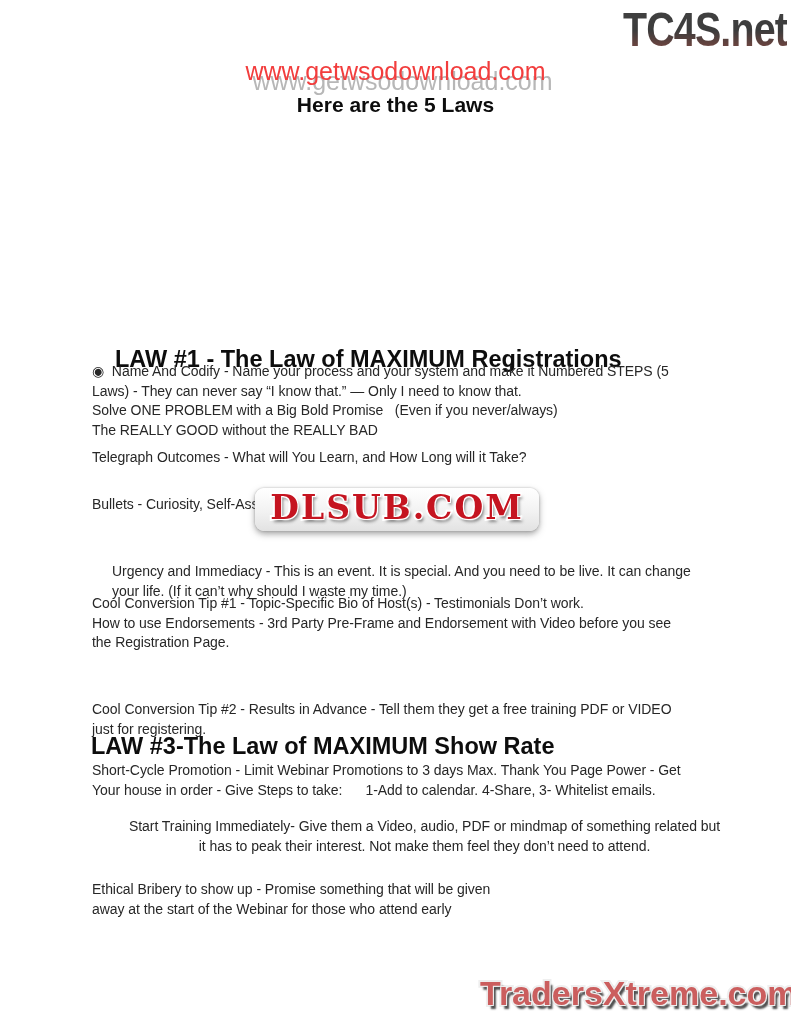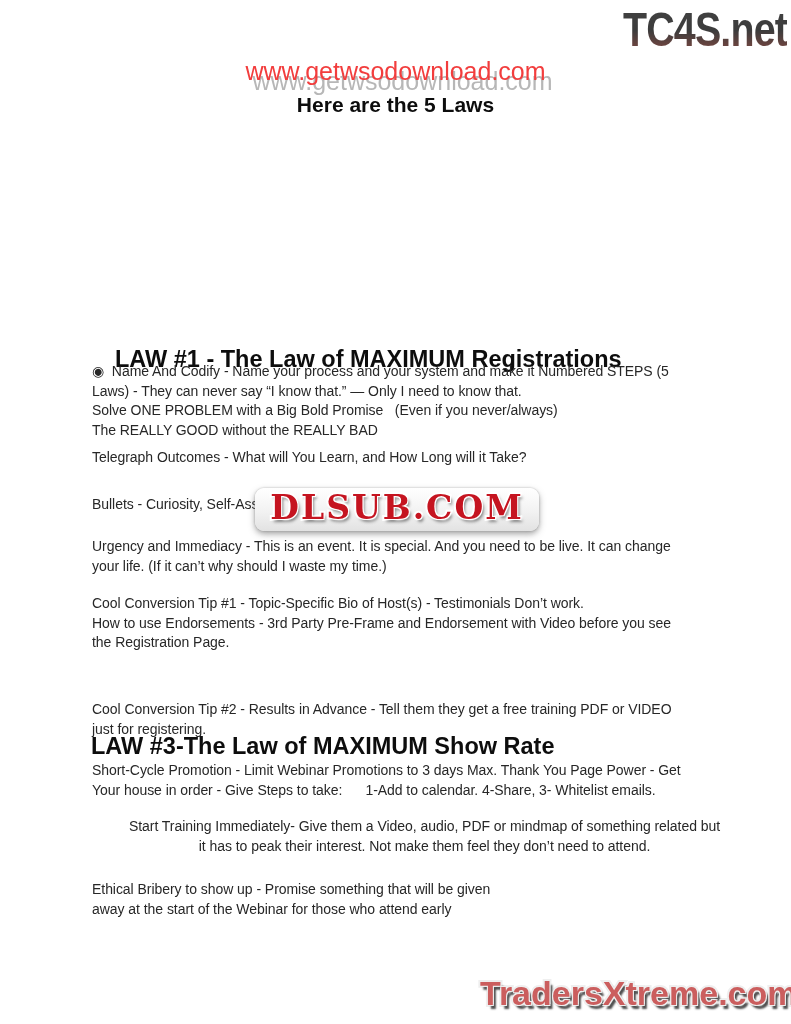--- a/index.html
+++ b/index.html
@@ -67,21 +67,21 @@
     font-weight: bold;
     color: #0d0d0d;
     white-space: nowrap;
   }
   .law1-heading { top: 346px; margin-left: 24px; }
   .law2-heading { top: 733px; }
 
   .p-codify    { top: 362px; }
   .p-telegraph { top: 448px; }
   .p-bullets   { top: 495px; }
-  .p-urgency   { top: 537px; }
+  .p-urgency   { top: 562px; margin-left: 20px; }
   .p-tip1      { top: 594px; }
   .p-tip2      { top: 700px; }
   .p-shortcycle{ top: 761px; }
   .p-start     { top: 817px; text-align: center; }
   .p-bribery   { top: 880px; }
 
   
   .dlsub-badge {
     left: 255px; top: 488px;
     width: 284px; height: 43px;

